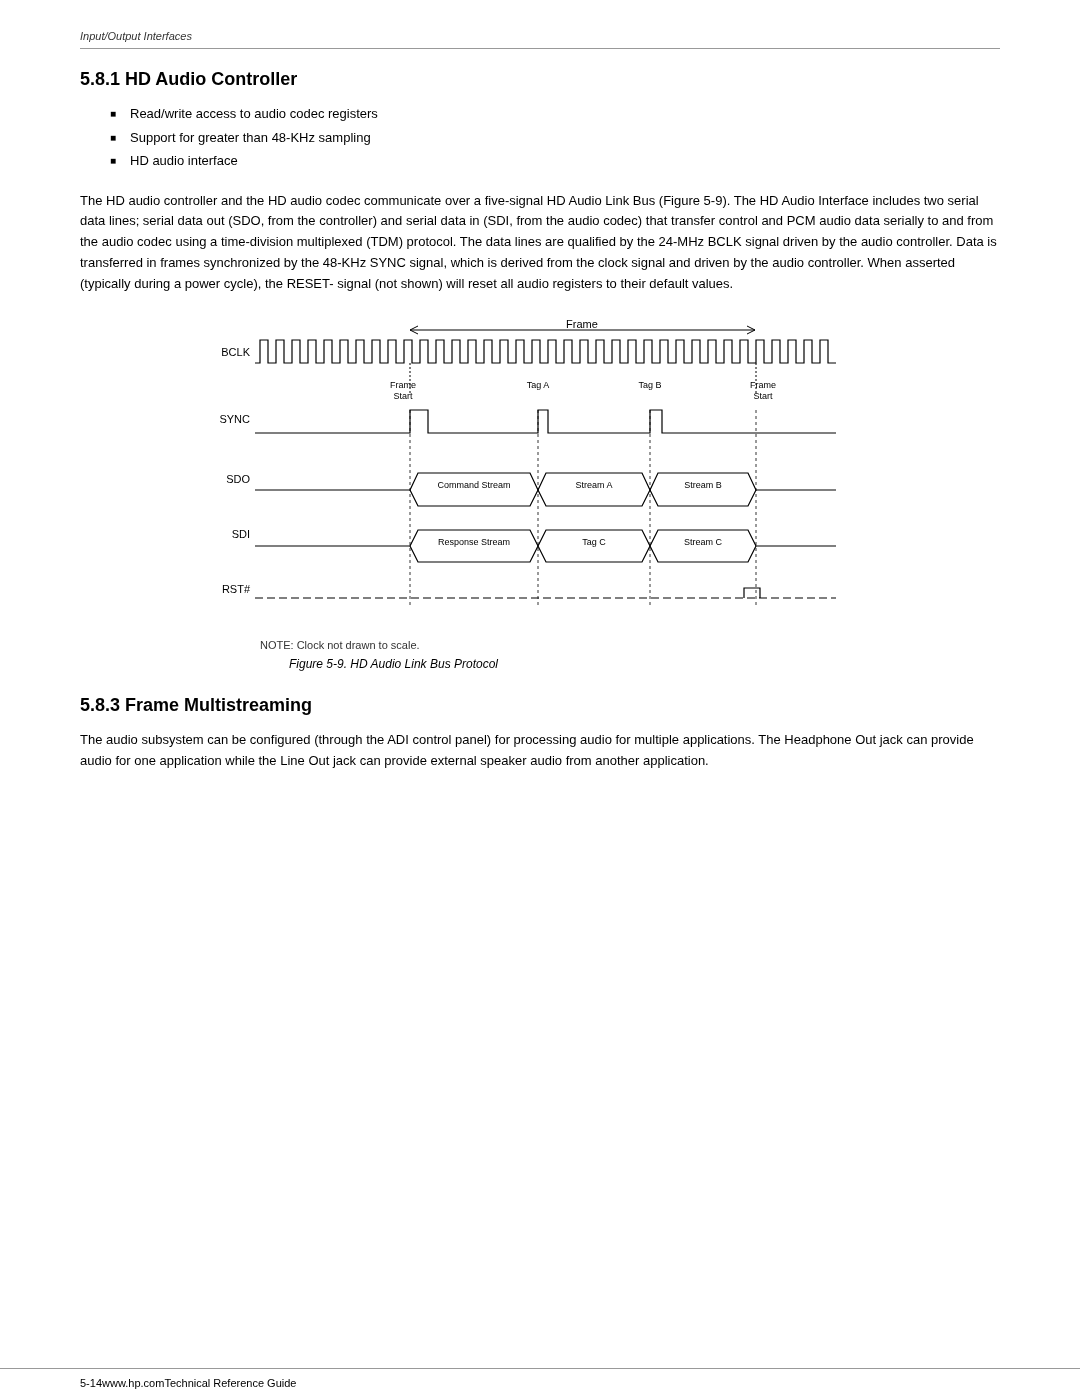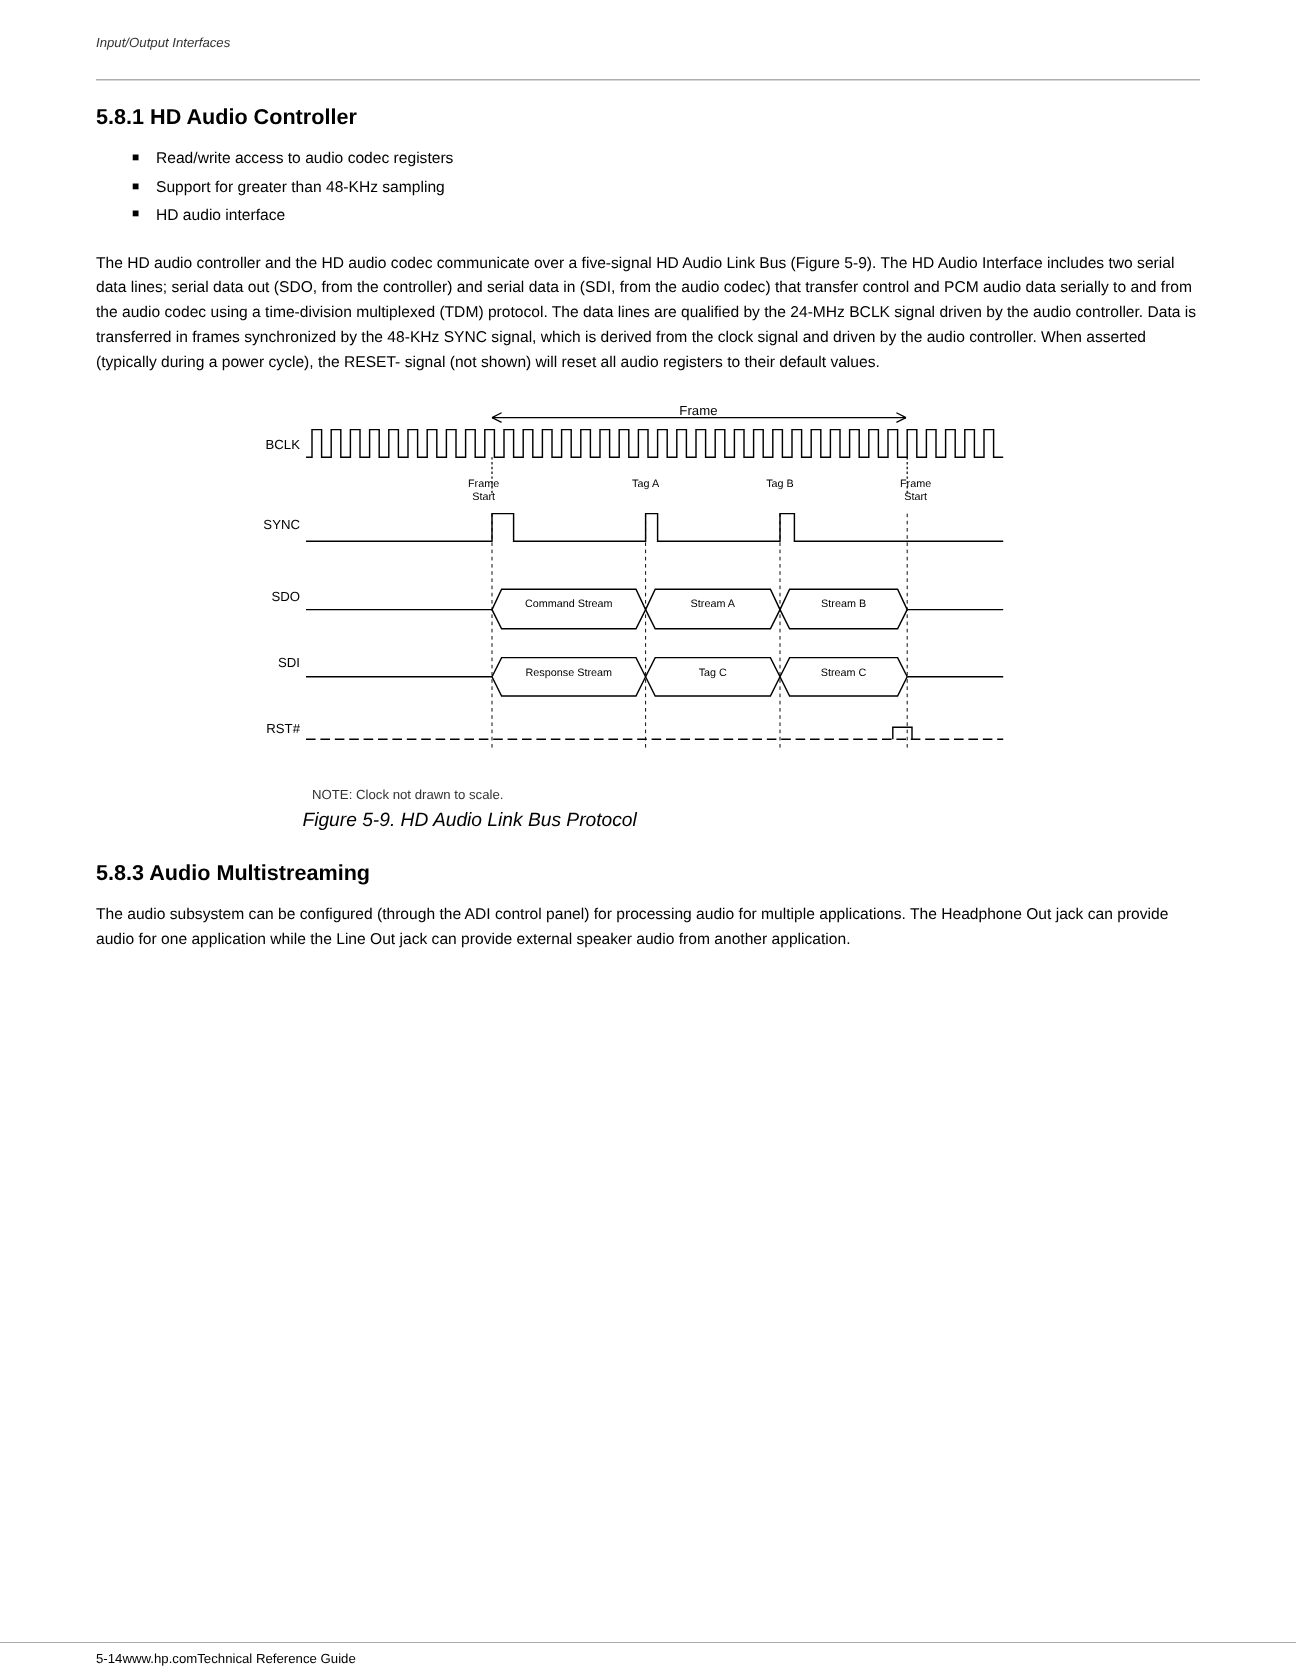--- a/index.html
+++ b/index.html
@@ -17,21 +17,21 @@
       padding: 30px 80px 60px 80px;
     }
 
     
     .breadcrumb {
       font-style: italic;
       font-size: 11px;
       color: #333;
       margin-bottom: 20px;
       border-bottom: 1px solid #999;
-      padding-bottom: 24px;
+      padding-bottom: 6px;
     }
 
     
     .section-heading {
       font-size: 18px;
       font-weight: bold;
       margin-bottom: 14px;
       margin-top: 10px;
     }
 
@@ -75,24 +75,24 @@
 
     .diagram-note {
       font-size: 11px;
       color: #333;
       margin-top: 8px;
       margin-left: 60px;
     }
 
     .diagram-caption {
       font-style: italic;
-      font-size: 16px;
+      font-size: 12px;
       text-align: left;
       margin-top: 6px;
-      margin-left: 52px;
+      margin-left: 89px;
       margin-bottom: 20px;
     }
 
     
     .footer {
       position: fixed;
       bottom: 0;
       left: 0;
       right: 0;
       border-top: 1px solid #999;
@@ -229,21 +229,21 @@
         <polyline points="544,280 544,270 560,270 560,280" fill="none" stroke="#000" stroke-width="1.2"></polyline>
 
       </svg>
 
       <p class="diagram-note">NOTE: Clock not drawn to scale.</p>
       <p class="diagram-caption">Figure 5-9. HD Audio Link Bus Protocol</p>
     </div>
   </div>
 
   <div class="section-gap">
-    <h2 class="section-heading">5.8.3 Audio Multistreaming</h2>
+    <h2 class="section-heading">5.8.3 Frame Multistreaming</h2>
     <p class="body-text">The audio subsystem can be configured (through the ADI control panel) for processing audio for multiple applications. The Headphone Out jack can provide audio for one application while the Line Out jack can provide external speaker audio from another application.</p>
   </div>
 
 </div>
 
 <div class="footer">
   <span>5-14</span>
   <span>www.hp.com</span>
   <span>Technical Reference Guide</span>
 </div>

